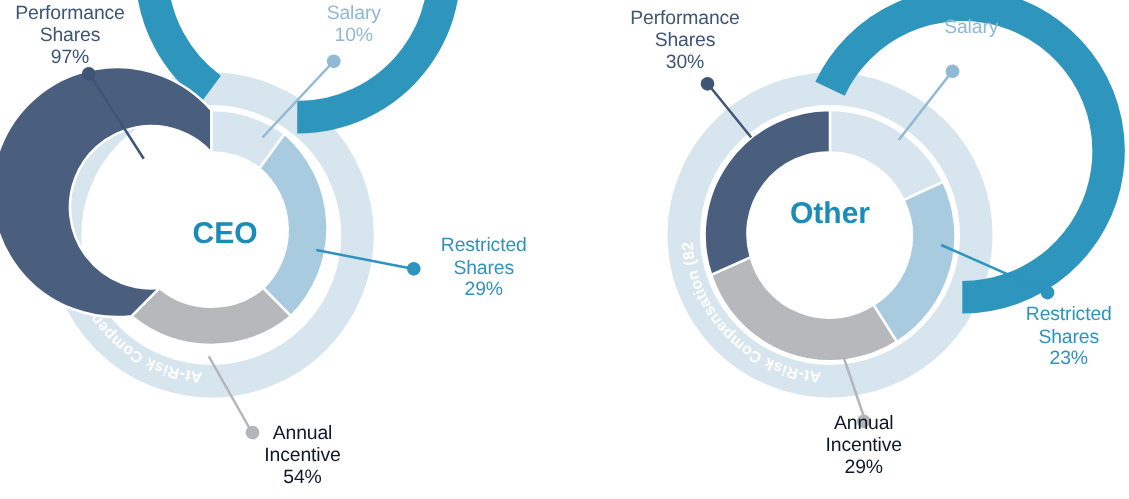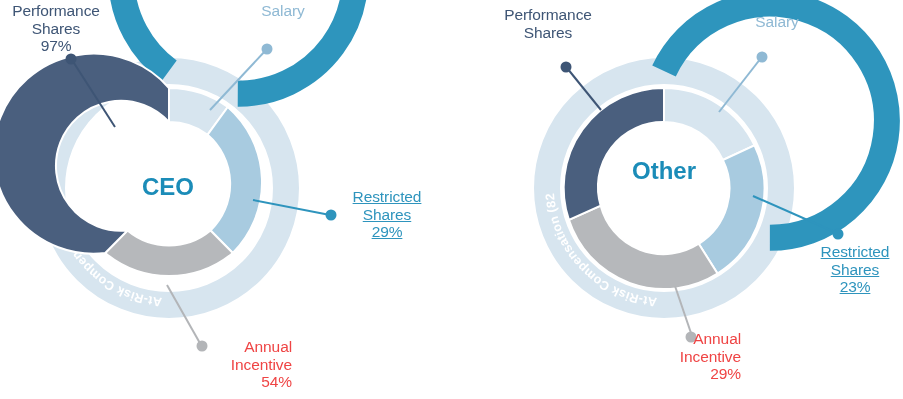--- a/index.html
+++ b/index.html
@@ -31,22 +31,22 @@
     position:absolute;
     text-align:center;
     line-height:1.14;
     font-size:15.5px;
     white-space:nowrap;
     letter-spacing:-0.1px;
   }
   .lbl .ln{display:block;}
   .lbl-perf{color:#3e5575;}
   .lbl-salary{color:#8fb9d4;}
-  .lbl-rest{color:#2e94bd;text-decoration:underline;}
-  .lbl-annual{color:#ef4444;text-align:right;}
+  .lbl-rest{color:#2e94bd;}
+  .lbl-annual{color:#0f172a;}
   .center-text{
     position:absolute;
     text-align:center;
     font-weight:bold;
     font-size:24px;
     color:#1b8cb8;
     line-height:1.16;
     white-space:nowrap;
   }
   .center-text .ln{display:block;}
@@ -92,32 +92,33 @@
         <circle cx="267" cy="49" r="5.5" fill="#8fb9d4"></circle>
 
         <line x1="330" y1="215" x2="253" y2="200" stroke="#2e94bd" stroke-width="2"></line>
         <circle cx="331" cy="215" r="5.5" fill="#2e94bd"></circle>
 
         <line x1="201" y1="345" x2="167" y2="285" stroke="#b3b5b8" stroke-width="2"></line>
         <circle cx="202" cy="346" r="5.5" fill="#b3b5b8"></circle>
       </g>
     </svg>
 
-    <div class="center-text" style="left:108px;top:173px;width:120px;">
+    <div class="center-text" style="left:120px;top:173px;width:120px;">
       <span class="ln">CEO</span>
     </div>
 
     <div class="lbl lbl-perf" style="left:0px;top:2px;width:112px;">
       <span class="ln">Performance</span>
       <span class="ln">Shares</span>
       <span class="ln">97%</span>
     </div>
 
     <div class="lbl lbl-salary" style="left:238px;top:2px;width:90px;">
       <span class="ln">Salary</span>
+      <span class="ln">10%</span>
     </div>
 
     <div class="lbl lbl-rest" style="left:337px;top:188px;width:100px;">
       <span class="ln">Restricted</span>
       <span class="ln">Shares</span>
       <span class="ln">29%</span>
     </div>
 
     <div class="lbl lbl-annual" style="left:192px;top:338px;width:100px;">
       <span class="ln">Annual</span>
@@ -169,20 +170,21 @@
       </g>
     </svg>
 
     <div class="center-text" style="left:153px;top:157px;width:120px;">
       <span class="ln">Other</span>
     </div>
 
     <div class="lbl lbl-perf" style="left:41px;top:6px;width:112px;">
       <span class="ln">Performance</span>
       <span class="ln">Shares</span>
+      <span class="ln">30%</span>
     </div>
 
     <div class="lbl lbl-salary" style="left:281px;top:13px;width:90px;">
       <span class="ln">Salary</span>
     </div>
 
     <div class="lbl lbl-rest" style="left:354px;top:243px;width:100px;">
       <span class="ln">Restricted</span>
       <span class="ln">Shares</span>
       <span class="ln">23%</span>

